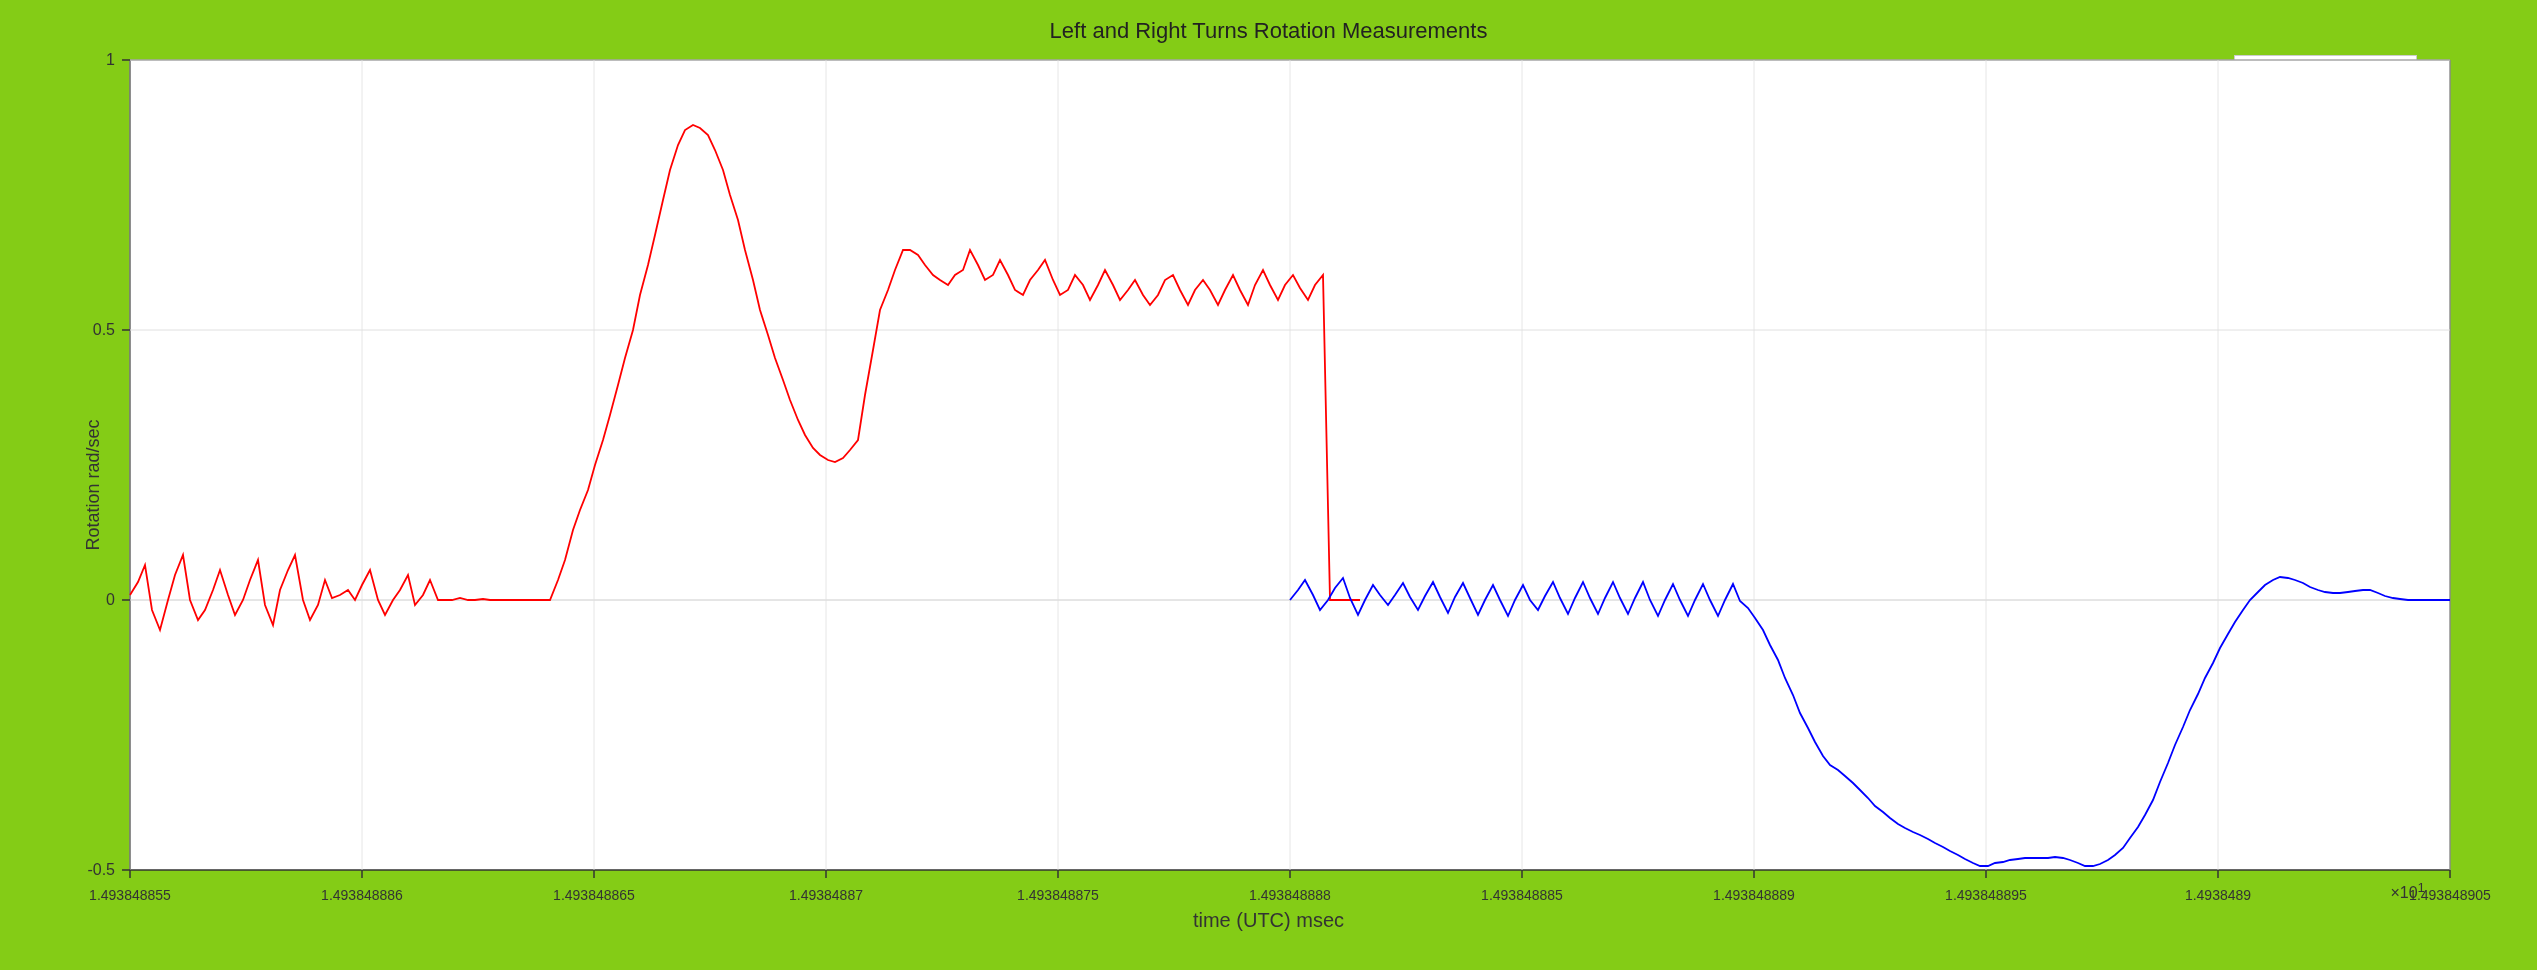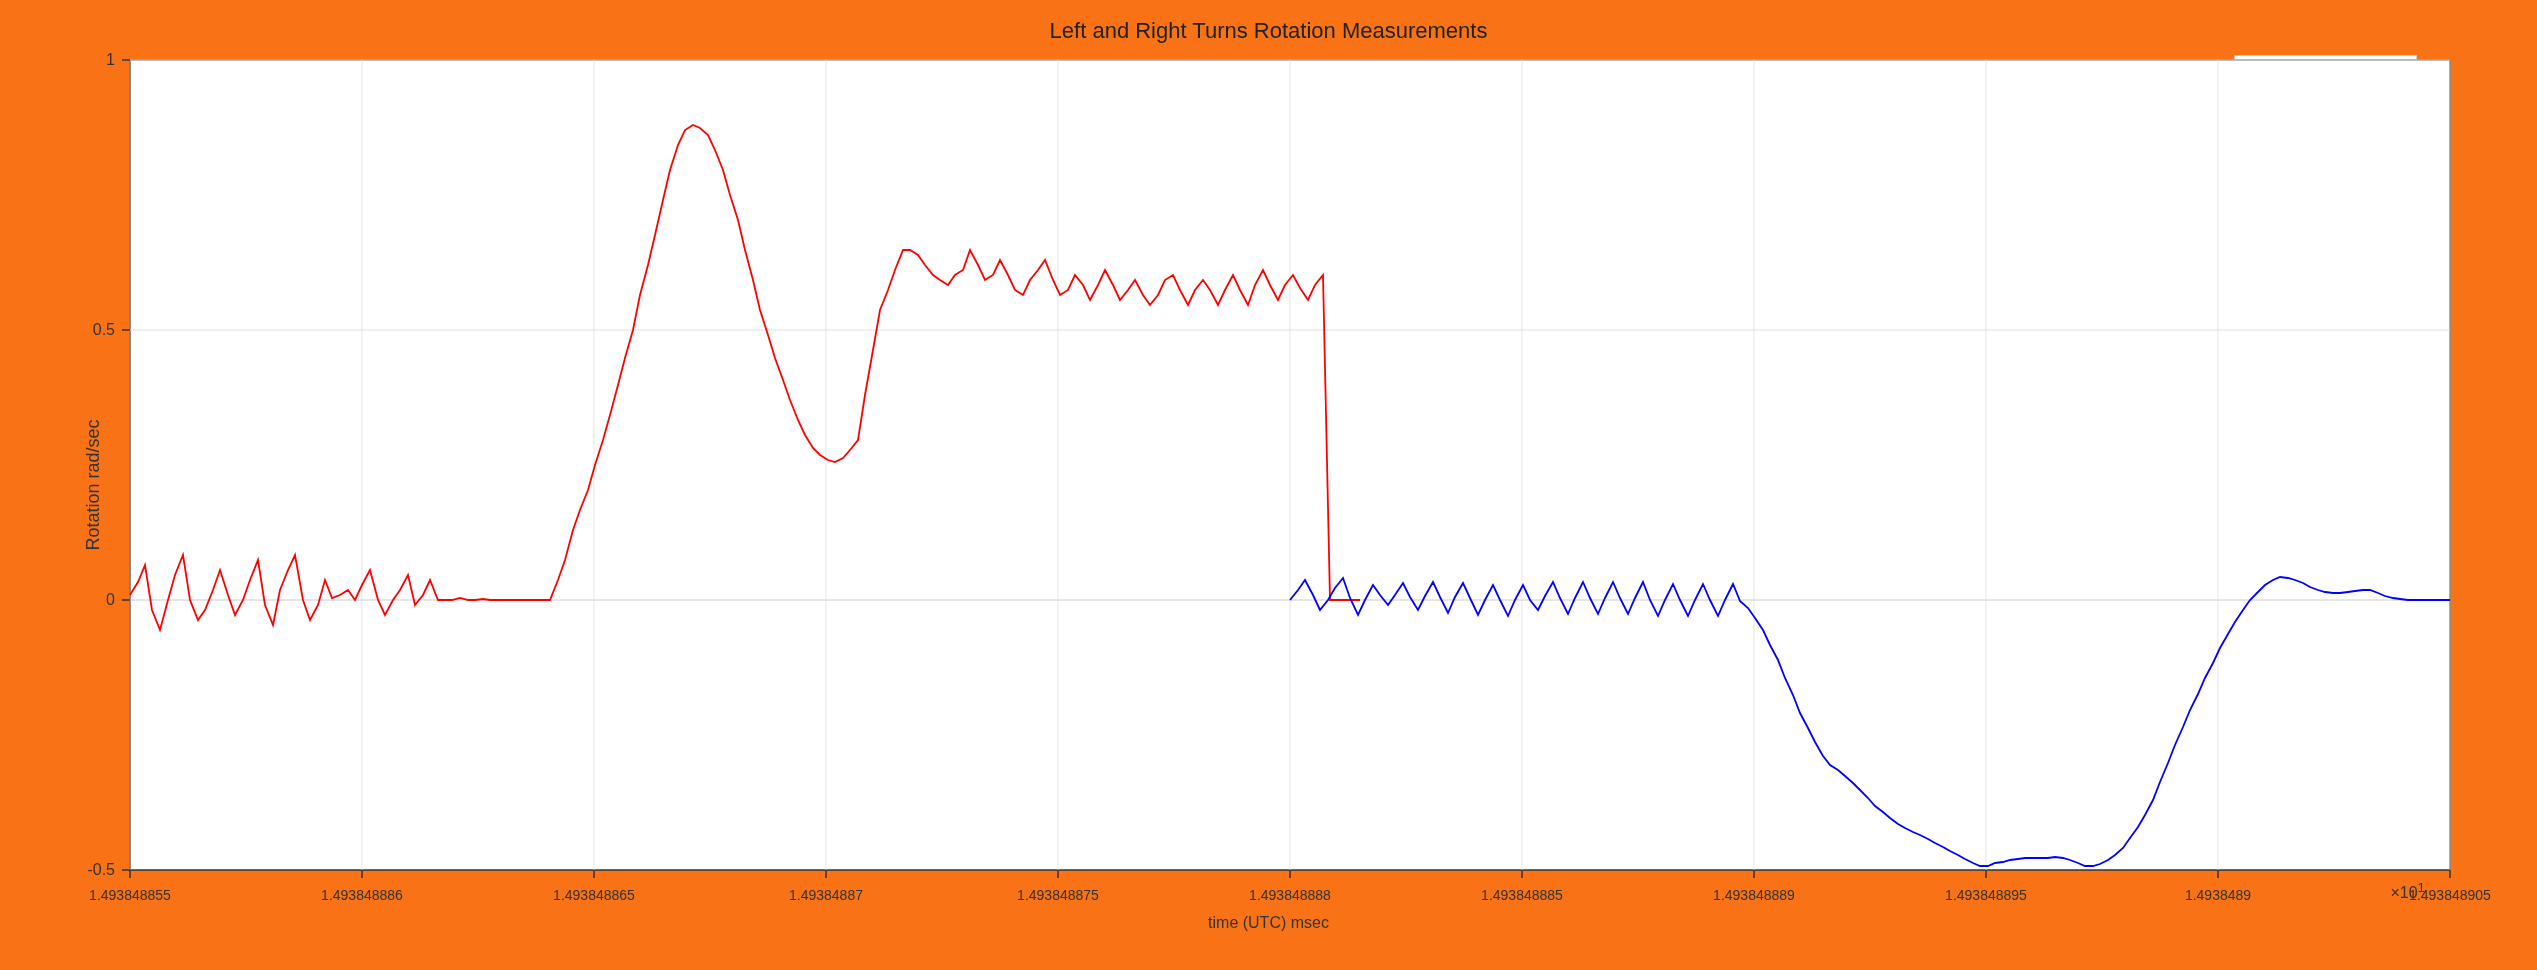--- a/index.html
+++ b/index.html
@@ -7,21 +7,21 @@
       background: #ffffff;
       width: 2537px;
       height: 970px;
       font-family: Arial, sans-serif;
       overflow: hidden;
     }
     .chart-container {
       position: relative;
       width: 2537px;
       height: 970px;
-      background: #f97316;
+      background: #84cc16;
     }
     svg.chart-svg {
       position: absolute;
       top: 0; left: 0;
       width: 2537px;
       height: 970px;
     }
     .chart-title {
       position: absolute;
       top: 18px;
@@ -40,21 +40,21 @@
       font-size: 18px;
       color: #333;
       white-space: nowrap;
       transform-origin: center center;
     }
     .x-axis-label {
       position: absolute;
       bottom: 38px;
       left: 50%;
       transform: translateX(-50%);
-      font-size: 16px;
+      font-size: 20px;
       color: #333;
       white-space: nowrap;
       margin-top: 19px;
     }
     .legend {
       position: absolute;
       top: 55px;
       right: 120px;
       border: 1px solid #ccc;
       background: #fff;

